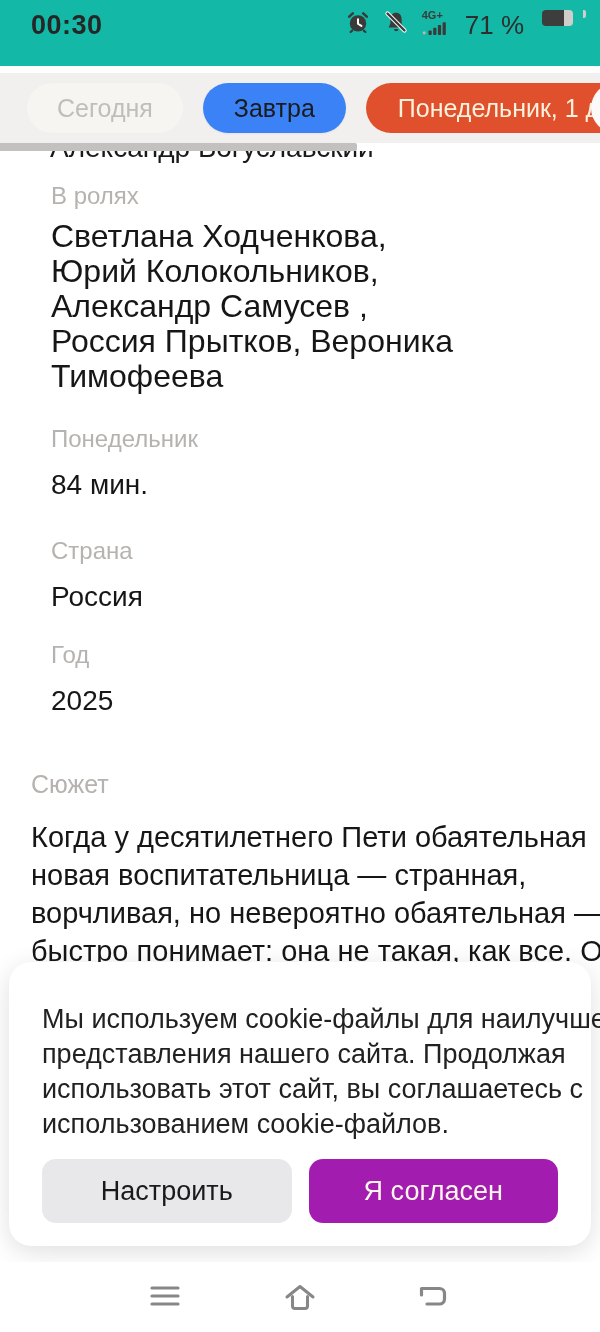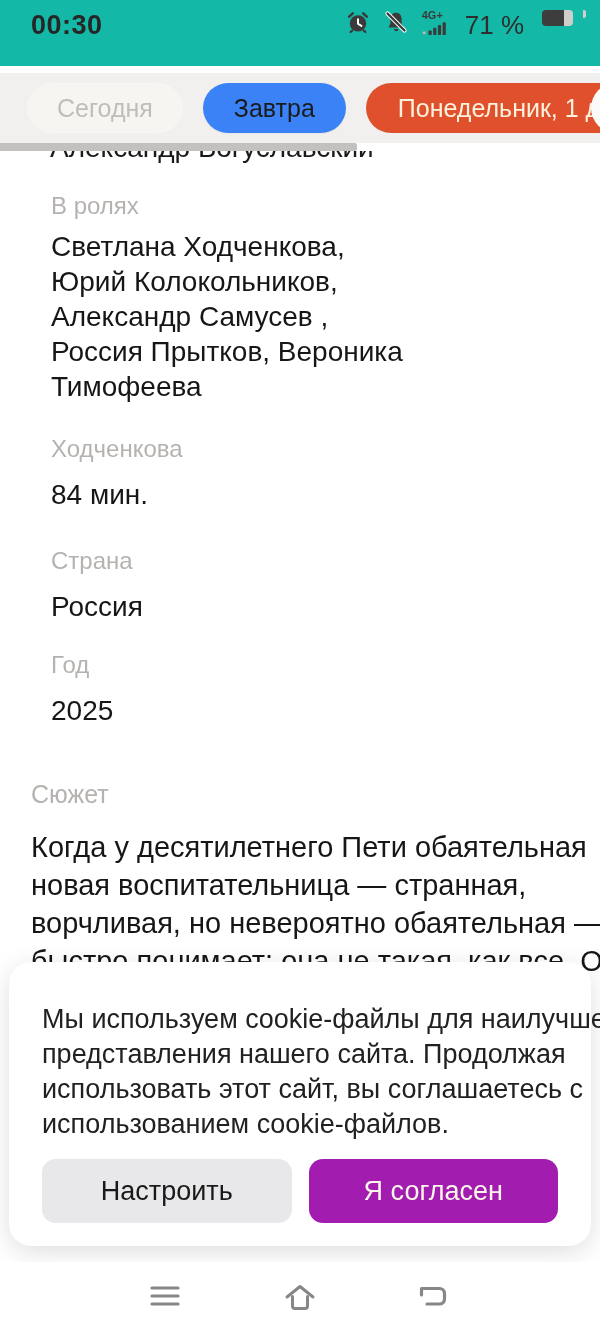--- a/index.html
+++ b/index.html
@@ -39,26 +39,26 @@
   .scroll-indicator { position:absolute; top:143px; left:0; width:357px; height:8px;
     background:#c2c1bf; border-radius:0 2px 2px 0; z-index:3; }
 
   
   .page { position:absolute; top:151px; left:0; right:0; }
   .clip-line { height:13px; overflow:hidden; padding-left:50px; }
   .clip-line span { display:block; margin-top:-20px; font-size:28px; line-height:33px; color:#1a1a1a; }
 
   .details { padding-left:51px; }
   .lbl { color:#b5b2af; font-size:24px; line-height:28px; font-weight:400; }
-  .lbl-roles    { margin-top:28px; }
+  .lbl-roles    { margin-top:18px; }
   .lbl-runtime  { margin-top:31px; }
   .lbl-country  { margin-top:35px; }
   .lbl-year     { margin-top:27px; }
   .cast { margin-top:9px; }
-  .cast div { font-size:28px; line-height:35px; color:#161616; }
+  .cast div { font-size:32px; line-height:35px; color:#161616; }
   .val { margin-top:15px; font-size:28px; line-height:34px; color:#161616; }
 
   .plot { padding-left:31px; }
   .plot-lbl { margin-top:51px; font-size:25px; line-height:30px; color:#b5b2af; }
   .plot-text { margin-top:19px; }
   .plot-text div { font-size:29px; line-height:38px; color:#161616; white-space:nowrap; }
 
   
   .cookie { position:absolute; top:962px; left:9px; right:9px; height:284px; background:#ffffff;
     border-radius:22px; box-shadow:0 6px 26px rgba(0,0,0,.13); padding:40px 33px 0 33px; z-index:5; }
@@ -132,21 +132,21 @@
     <div class="details">
       <div class="lbl lbl-roles">В ролях</div>
       <div class="cast">
         <div>Светлана Ходченкова,</div>
         <div>Юрий Колокольников,</div>
         <div>Александр Самусев ,</div>
         <div>Россия Прытков, Вероника</div>
         <div>Тимофеева</div>
       </div>
 
-      <div class="lbl lbl-runtime">Ходченкова</div>
+      <div class="lbl lbl-runtime">Понедельник</div>
       <div class="val">84 мин.</div>
 
       <div class="lbl lbl-country">Страна</div>
       <div class="val">Россия</div>
 
       <div class="lbl lbl-year">Год</div>
       <div class="val">2025</div>
     </div>
 
     <div class="plot">

